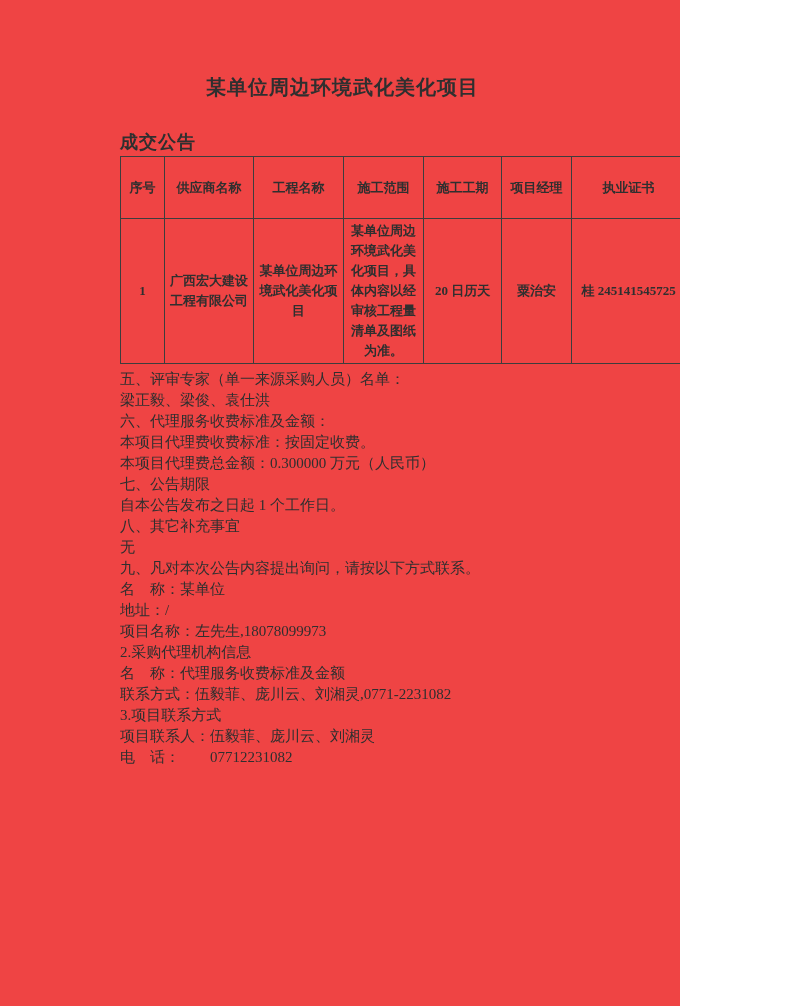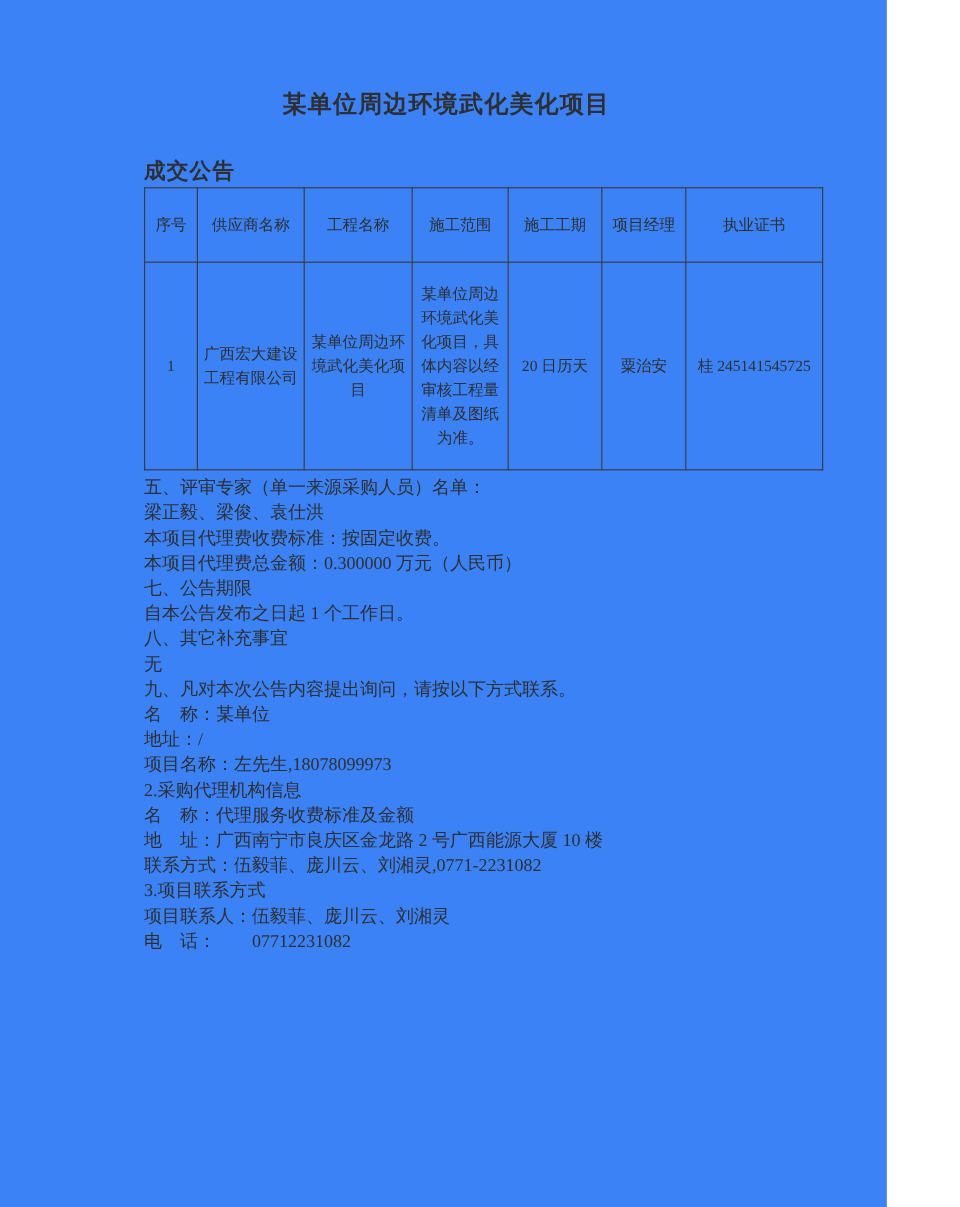--- a/index.html
+++ b/index.html
@@ -1,20 +1,20 @@
 <!DOCTYPE html>
 <html><head>
 <meta charset="utf-8">
 <style>
   html, body { margin: 0; padding: 0; background: #ffffff; }
   .page {
     position: relative;
-    width: 739px;
+    width: 680px;
     height: 1006px;
-    background: #3b82f6;
+    background: #ef4444;
     box-sizing: border-box;
     padding: 73px 115px 0 120px;
     font-family: "Liberation Serif", "DejaVu Serif", serif;
     color: #2f2f2f;
     overflow: hidden;
   }
   .doc-title {
     margin: 0;
     font-size: 20px;
     font-weight: 700;
@@ -39,26 +39,26 @@
   }
   .intro-block { margin-top: 9px; }
   table.bid-table {
     border-collapse: collapse;
     table-layout: fixed;
     width: 565px;
     margin: 1px 0 5px 0;
   }
   .bid-table th, .bid-table td {
     border: 1.5px solid #3d3d3d;
-    font-weight: 400;
+    font-weight: 700;
     text-align: center;
     vertical-align: middle;
     font-size: 13px;
     line-height: 20px;
-    padding: 16px 1px;
+    padding: 2px 1px;
     overflow: hidden;
   }
   .bid-table thead tr { height: 62px; }
   .bid-table tbody tr { height: 126px; }
   .cell-scope { font-size: 12.4px; }
   .nowrap { white-space: nowrap; }
 </style>
 </head>
 <body>
 
@@ -98,32 +98,32 @@
         <td class="nowrap">20 日历天</td>
         <td class="nowrap">粟治安</td>
         <td class="nowrap">桂 245141545725</td>
       </tr>
     </tbody>
   </table>
 
   <div class="body-text">
     <p>五、评审专家（单一来源采购人员）名单：</p>
     <p>梁正毅、梁俊、袁仕洪</p>
+    <p>六、代理服务收费标准及金额：</p>
     <p>本项目代理费收费标准：按固定收费。</p>
     <p>本项目代理费总金额：0.300000 万元（人民币）</p>
     <p>七、公告期限</p>
     <p>自本公告发布之日起 1 个工作日。</p>
     <p>八、其它补充事宜</p>
     <p>无</p>
     <p>九、凡对本次公告内容提出询问，请按以下方式联系。</p>
     <p>名　称：某单位</p>
     <p>地址：/</p>
     <p>项目名称：左先生,18078099973</p>
     <p>2.采购代理机构信息</p>
     <p>名　称：代理服务收费标准及金额</p>
-    <p>地　址：广西南宁市良庆区金龙路 2 号广西能源大厦 10 楼</p>
     <p>联系方式：伍毅菲、庞川云、刘湘灵,0771-2231082</p>
     <p>3.项目联系方式</p>
     <p>项目联系人：伍毅菲、庞川云、刘湘灵</p>
     <p>电　话：　　07712231082</p>
   </div>
 
 </div>
 
 </body></html>

